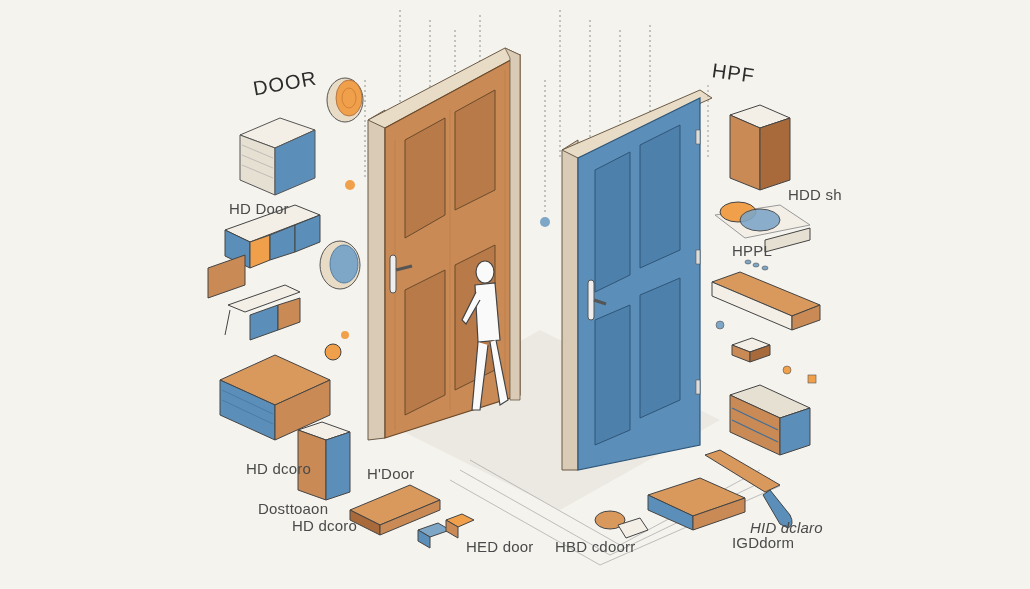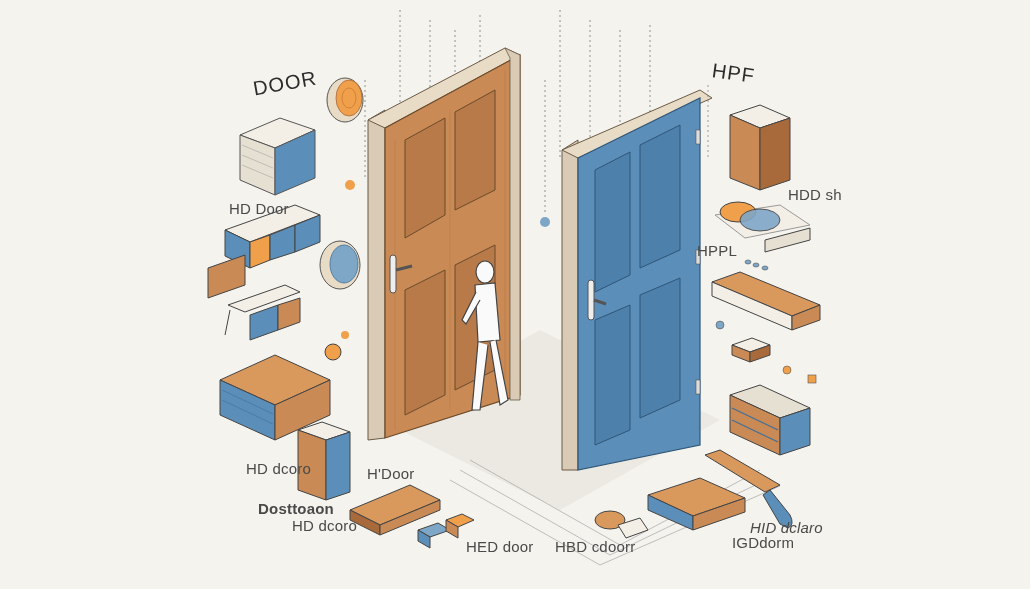--- a/index.html
+++ b/index.html
@@ -214,22 +214,22 @@
     </g>
 
     <circle cx="545" cy="222" r="5" fill="#7ea6c7"></circle>
   </svg>
 
   <div class="title" style="left:253px;top:72px;">DOOR</div>
   <div class="title" style="left:712px;top:62px;transform:rotate(8deg);">HPF</div>
 
   <div class="lbl" style="left:229px;top:200px;">HD Door</div>
   <div class="lbl" style="left:788px;top:186px;">HDD sh</div>
-  <div class="lbl" style="left:697px;top:242px;">HPPL</div>
+  <div class="lbl" style="left:732px;top:242px;">HPPL</div>
   <div class="lbl" style="left:246px;top:460px;">HD dcoro</div>
   <div class="lbl" style="left:367px;top:465px;">H'Door</div>
-  <div class="lbl" style="left:258px;top:500px;font-weight:bold;">Dosttoaon</div>
+  <div class="lbl" style="left:258px;top:500px;">Dosttoaon</div>
   <div class="lbl" style="left:292px;top:517px;">HD dcoro</div>
   <div class="lbl" style="left:466px;top:538px;">HED door</div>
   <div class="lbl" style="left:555px;top:538px;">HBD cdoorr</div>
   <div class="lbl" style="left:750px;top:519px;font-style:italic;">HID dclaro</div>
   <div class="lbl" style="left:732px;top:534px;">IGDdorm</div>
 </div>
 
 </body></html>

